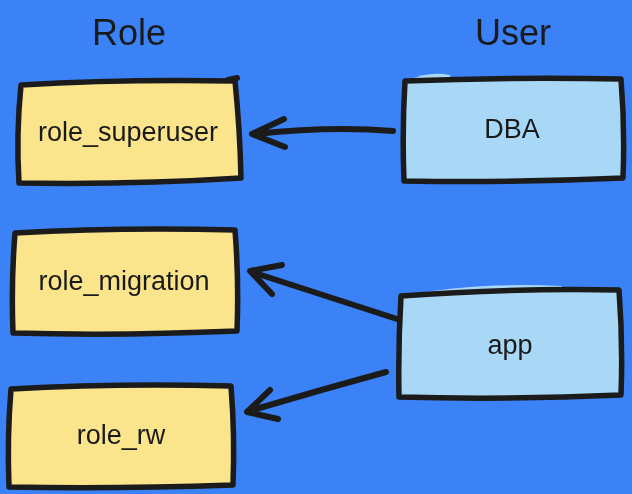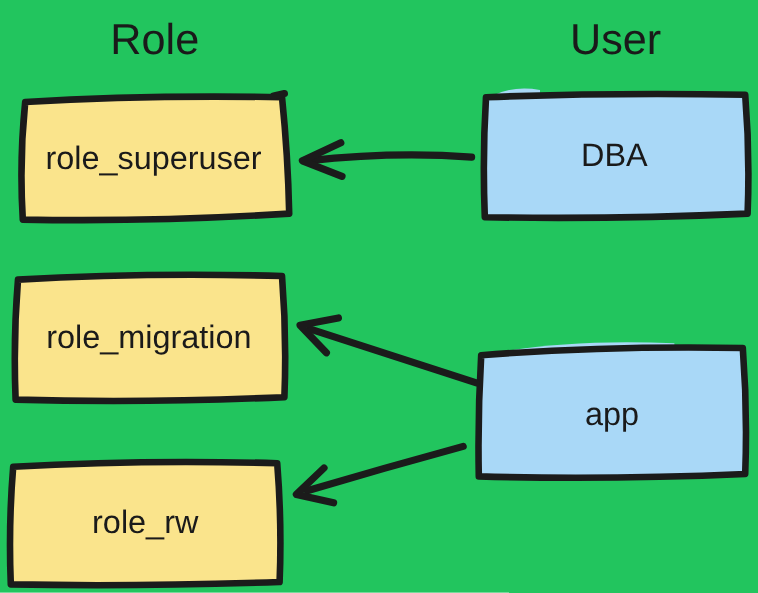--- a/index.html
+++ b/index.html
@@ -4,21 +4,21 @@
 <style>
   html, body {
     margin: 0;
     padding: 0;
     background: #ffffff;
   }
   .canvas {
     position: relative;
     width: 632px;
     height: 494px;
-    background: #22c55e;
+    background: #3b82f6;
     overflow: hidden;
     font-family: "Liberation Sans", sans-serif;
     text-decoration: underline;
   }
   svg { display: block; }
   .col-title {
     font-family: "Liberation Sans", sans-serif;
     font-size: 36px;
     fill: #1a1a1a;
   }

